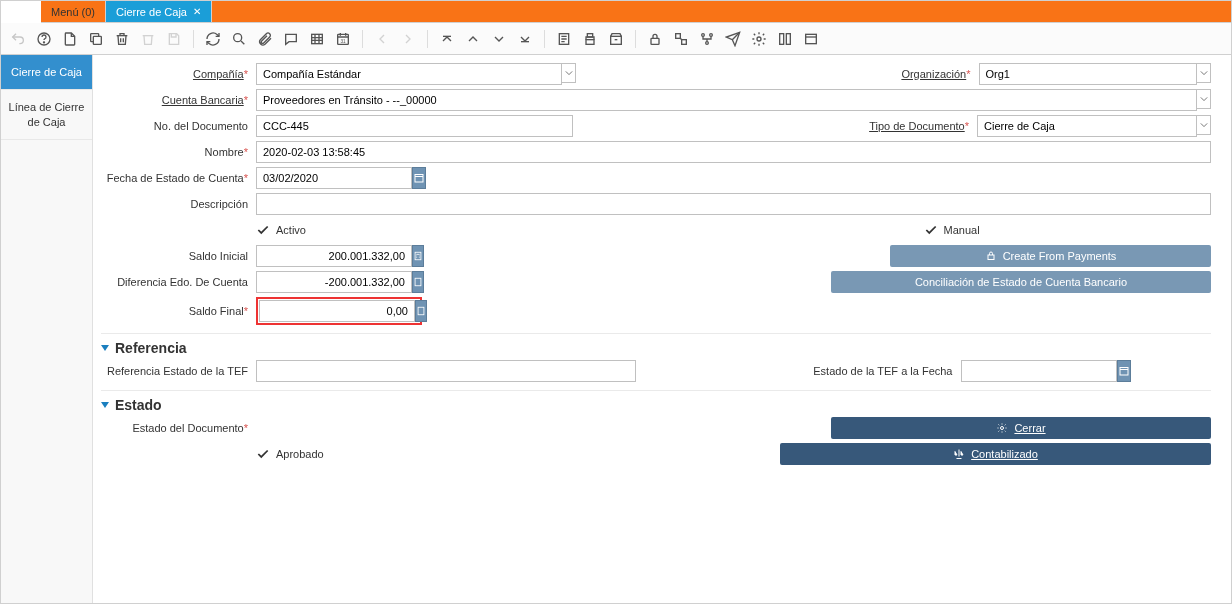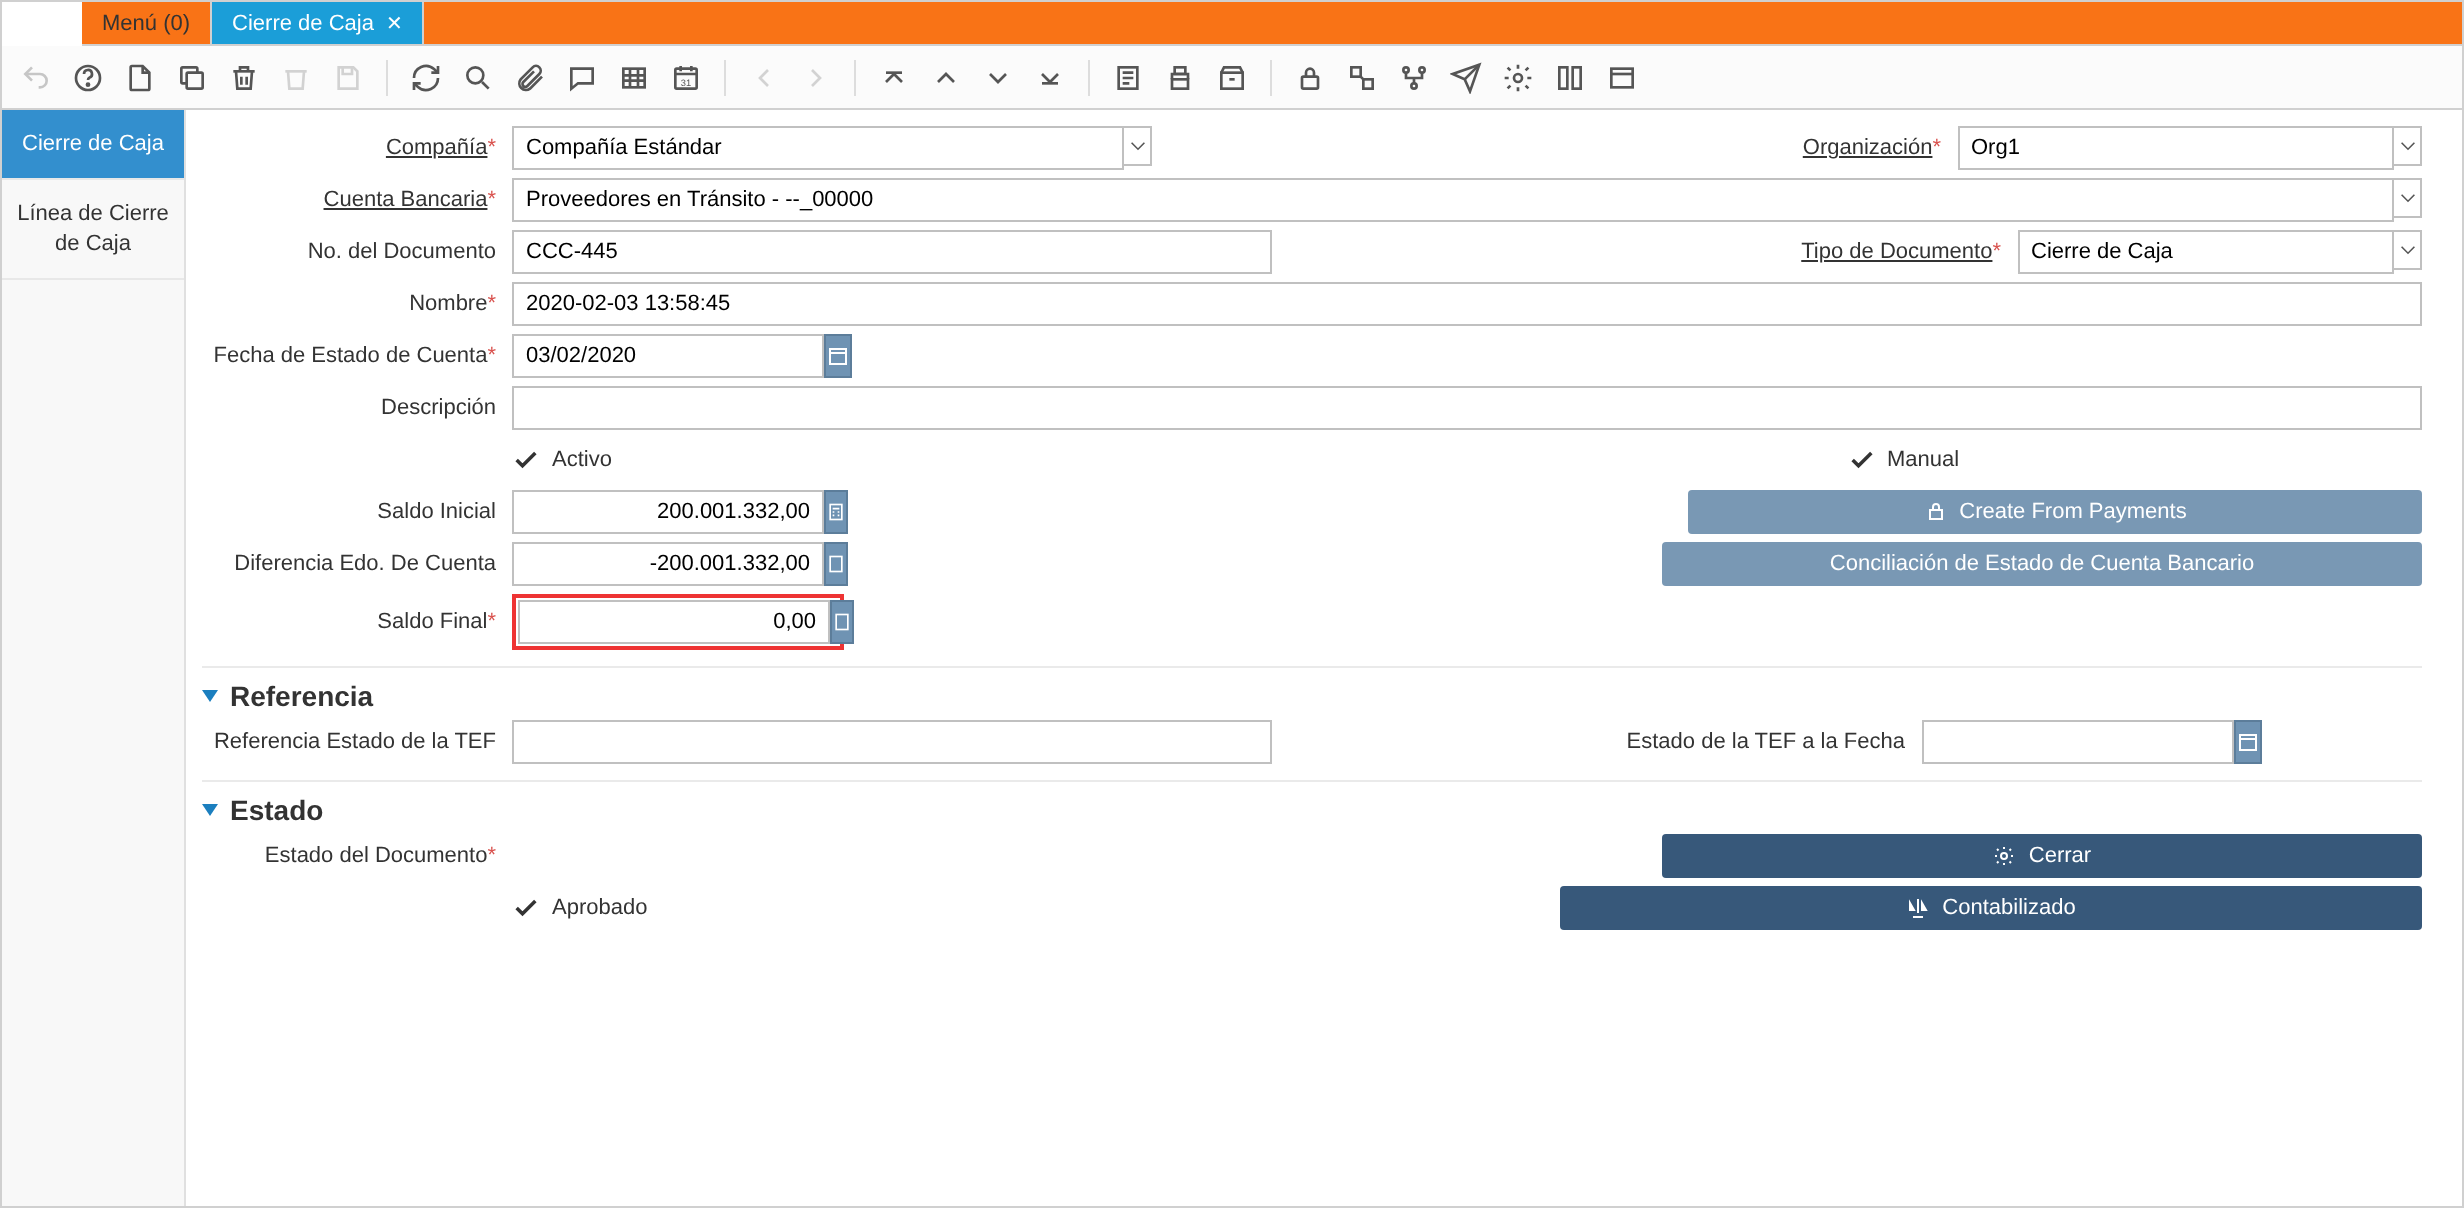--- a/index.html
+++ b/index.html
@@ -31,21 +31,21 @@
 .input { }
 .dd { width:14px; height:20px; border:1px solid #c0c0c0; border-left:none; display:flex; align-items:center; justify-content:center; background:#fff; cursor:pointer; }
 .calc { width:18px; height:22px; background:#6f93b3; border:1px solid #5c7d9a; display:flex; align-items:center; justify-content:center; cursor:pointer; }
 .calc svg { width:10px; height:10px; }
 .dateicon { width:18px; height:22px; background:#6f93b3; border:1px solid #5c7d9a; display:flex; align-items:center; justify-content:center; }
 .dateicon svg { width:12px; height:12px; }
 .chk { display:flex; align-items:center; gap:6px; font-size:11px; }
 .chk .box { width:14px; height:14px; position:relative; }
 .chk .box svg { width:14px; height:14px; }
 .btn { background:#7998b4; color:#fff; border:none; height:22px; font-size:11px; text-align:center; cursor:pointer; display:flex; align-items:center; justify-content:center; gap:6px; border-radius:2px; }
-.btn.dark { background:#37587a; }
+.btn.dark { background:#37587a;text-decoration:underline; }
 .section-head { display:flex; align-items:center; gap:6px; padding:6px 0 4px 0; border-top:1px solid #eaeaea; margin-top:8px; font-weight:bold; color:#333; font-size:14px; }
 .section-head .tri { width:0; height:0; border-left:4px solid transparent; border-right:4px solid transparent; border-top:6px solid #1b7fbf; transform:translateY(0); }
 
 .field-wrap { display:flex; }
 .highlight-red { border:2px solid #e33; padding:1px; }
 .right-align input { text-align:right; }
 </style>
 </head>
 <body>
 
@@ -290,21 +290,21 @@
           <div class="dd">
               <svg width="8" height="8" viewBox="0 0 10 10">
                 <path d="M1 3l4 4 4-4" fill="none" stroke="#555"></path>
               </svg>
             </div>
         </div>
       </div>
 
       <div class="row">
         <div class="label"><span>No. del Documento</span></div>
-        <input class="input" style="width: 380px;" value="CCC-445">
+        <input class="input" style="width: 317px;" value="CCC-445">
         <div style="flex:1;"></div>
         <div class="label" style="width:170px;"><span class="u">Tipo de Documento</span><span class="req">*</span></div>
         <div class="field-wrap" style="flex:1;">
           <input class="input" style="flex: 1 1 0%;" value="Cierre de Caja">
           <div class="dd">
               <svg width="8" height="8" viewBox="0 0 10 10">
                 <path d="M1 3l4 4 4-4" fill="none" stroke="#555"></path>
               </svg>
             </div>
         </div>
@@ -355,21 +355,21 @@
         <div class="field-wrap right-align" style="width:164px;">
           <input class="input" style="flex: 1 1 0%;" value="200.001.332,00">
           <div class="calc">
               <svg viewBox="0 0 24 24" fill="none" stroke="#fff" stroke-width="2">
                 <rect x="5" y="3" width="14" height="18"></rect>
                 <path d="M8 8h8M8 12h2M14 12h2M8 16h2M14 16h2"></path>
               </svg>
             </div>
         </div>
         <div style="flex:1;"></div>
-        <button class="btn" style="width:367px;">
+        <button class="btn" style="width:321px;">
           <svg width="12" height="12" viewBox="0 0 24 24" fill="none" stroke="#fff" stroke-width="2">
               <rect x="6" y="10" width="12" height="9"></rect>
               <path d="M9 10V7a3 3 0 0 1 6 0v3"></path>
             </svg>
           <span>Create From Payments</span>
         </button>
       </div>
 
       <div class="row">
         <div class="label"><span>Diferencia Edo. De Cuenta</span></div>

